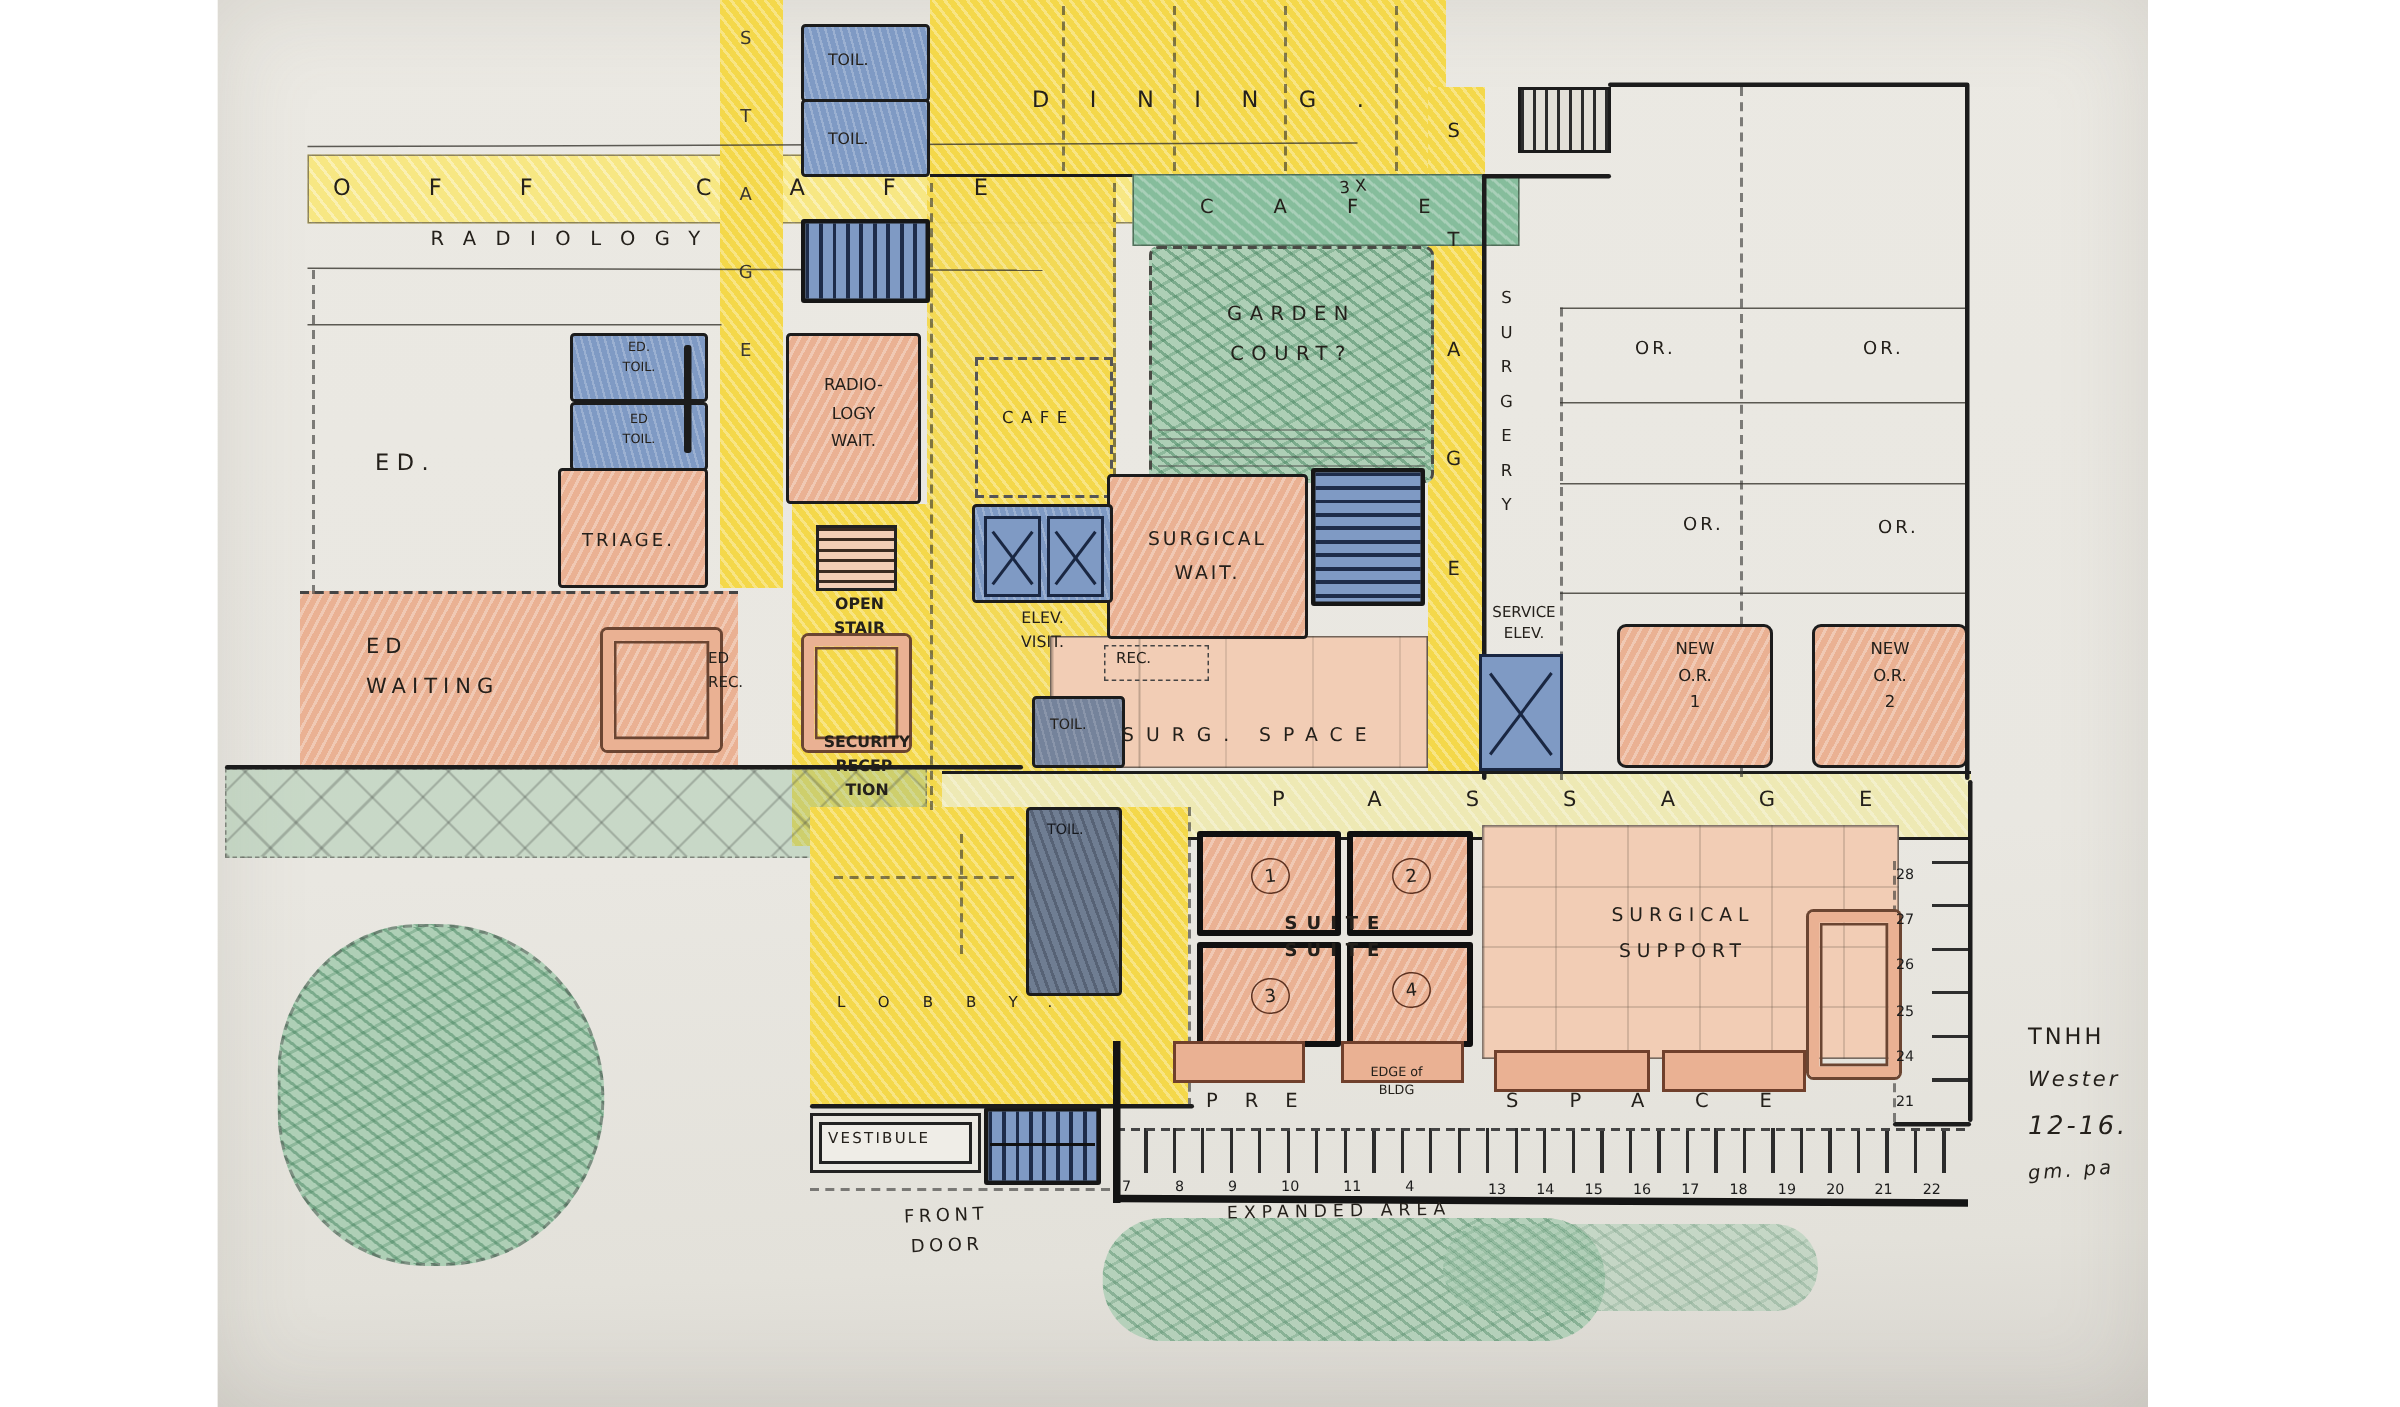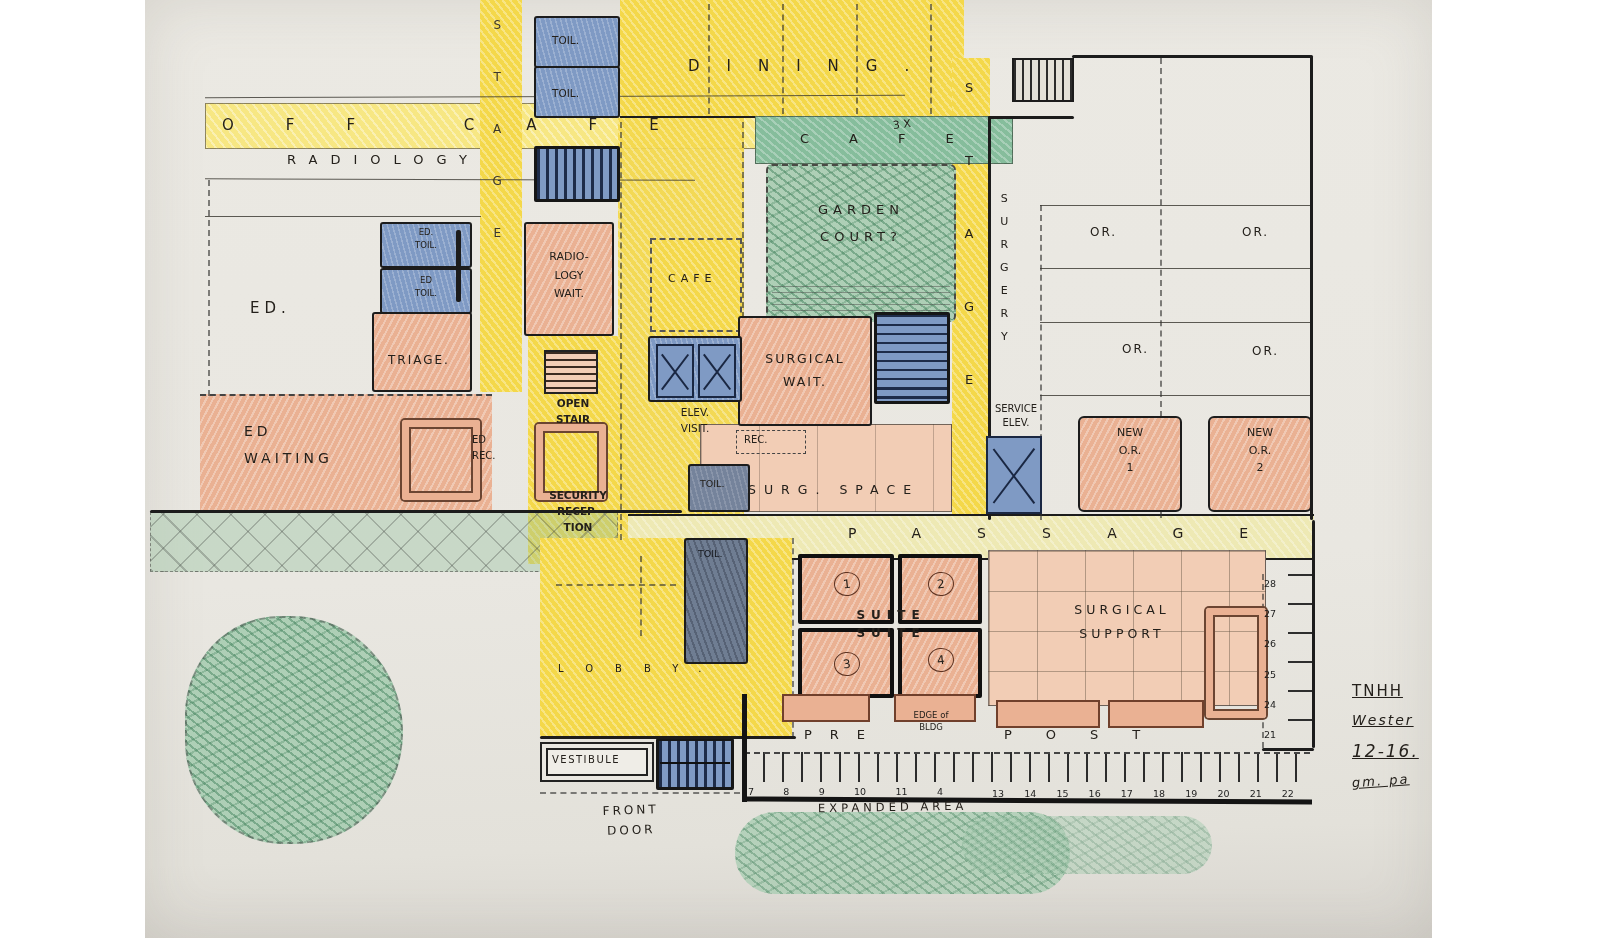--- a/index.html
+++ b/index.html
@@ -248,21 +248,21 @@
 
 <div class="abs" style="left:782px;top:694px;width:88px;height:28px;border:2px solid #70402c;background-color:var(--salmon);z-index:3;"></div>
 <div class="abs" style="left:894px;top:694px;width:82px;height:28px;border:2px solid #70402c;background-color:var(--salmon);z-index:3;"></div>
 <div class="abs" style="left:996px;top:700px;width:104px;height:28px;border:2px solid #70402c;background-color:var(--salmon);z-index:3;"></div>
 <div class="abs" style="left:1108px;top:700px;width:96px;height:28px;border:2px solid #70402c;background-color:var(--salmon);z-index:3;"></div>
 <div class="lbl" style="left:804px;top:726px;font-size:13px;letter-spacing:18px;">PRE</div>
 <div class="lbl ctr" style="left:896px;top:710px;width:70px;font-size:8.5px;line-height:1.4;">
   <div>EDGE of</div>
   <div>BLDG</div>
 </div>
-<div class="lbl" style="left:1004px;top:726px;font-size:13px;letter-spacing:34px;">POST</div>
+<div class="lbl" style="left:1004px;top:726px;font-size:13px;letter-spacing:34px;">SPACE</div>
 <div class="abs bedticks" style="left:744px;top:752px;width:566px;height:30px;border-top:2px dashed #444;z-index:3;"></div>
 <div class="numrow" style="left:748px;top:786px;width:195px;font-size:9.5px;">
   <span>7</span>
   <span>8</span>
   <span>9</span>
   <span>10</span>
   <span>11</span>
   <span>4</span>
 </div>
 <div class="numrow" style="left:992px;top:788px;width:302px;font-size:9.5px;">
@@ -288,18 +288,18 @@
 <div class="lbl ctr" style="left:588px;top:800px;width:86px;font-size:12px;letter-spacing:3px;line-height:1.7;transform:rotate(-2deg);">
   <div>FRONT</div>
   <div>DOOR</div>
 </div>
 <div class="lbl" style="left:818px;top:800px;font-size:11.5px;letter-spacing:4px;transform:rotate(-1deg);">EXPANDED AREA</div>
 
 <div class="abs scribble" style="left:185px;top:616px;width:218px;height:228px;border-radius:46% 54% 52% 48%;border:2px dashed rgba(70,70,70,.45);"></div>
 <div class="abs scribble" style="left:735px;top:812px;width:335px;height:82px;border-radius:40px;opacity:.85;"></div>
 <div class="abs scribble" style="left:962px;top:816px;width:250px;height:58px;border-radius:30px;opacity:.55;"></div>
 
-<div class="lbl" style="left:1352px;top:676px;font-size:15px;letter-spacing:2px;line-height:2.0;z-index:7;text-decoration:underline;">
+<div class="lbl" style="left:1352px;top:676px;font-size:15px;letter-spacing:2px;line-height:2.0;z-index:7;">
   <div>TNHH</div>
   <div style="font-style:italic;font-size:14px;">Wester</div>
   <div style="font-style:italic;font-size:17px;">12-16.</div>
   <div style="font-style:italic;font-size:13px;transform:rotate(-4deg);">gm. pa</div>
 </div>
 
 </body></html>

